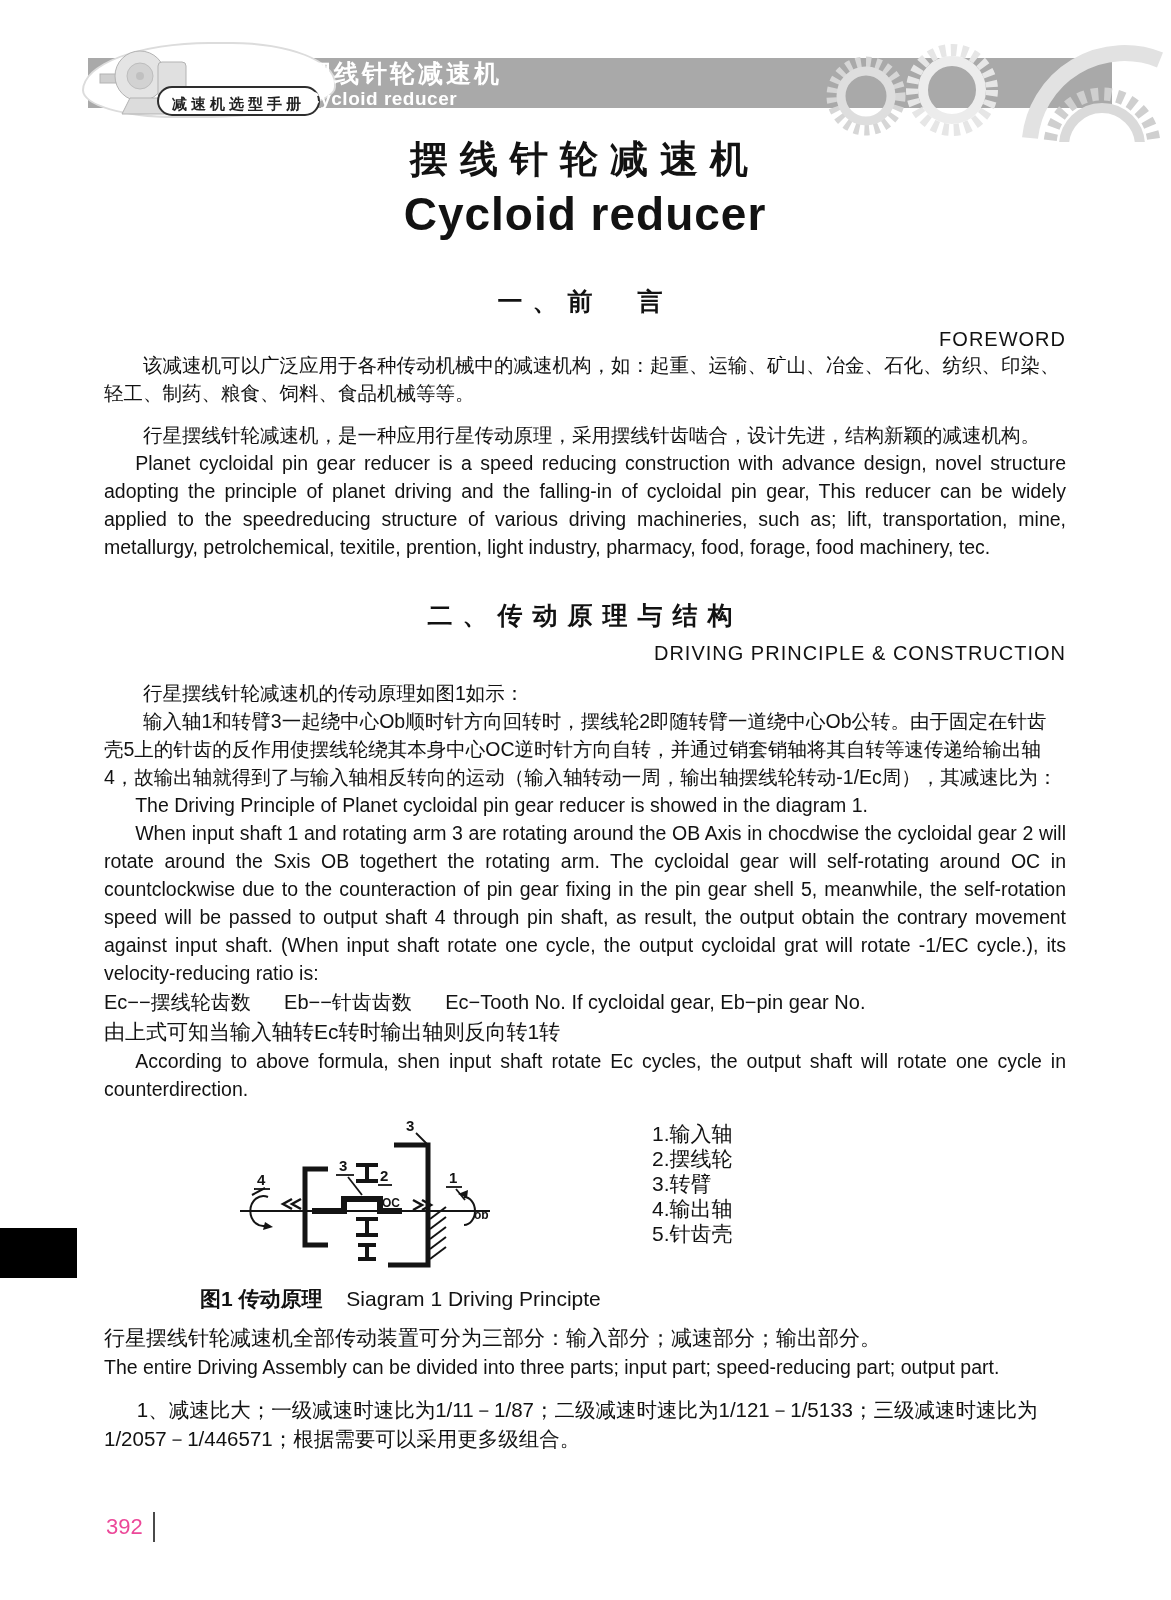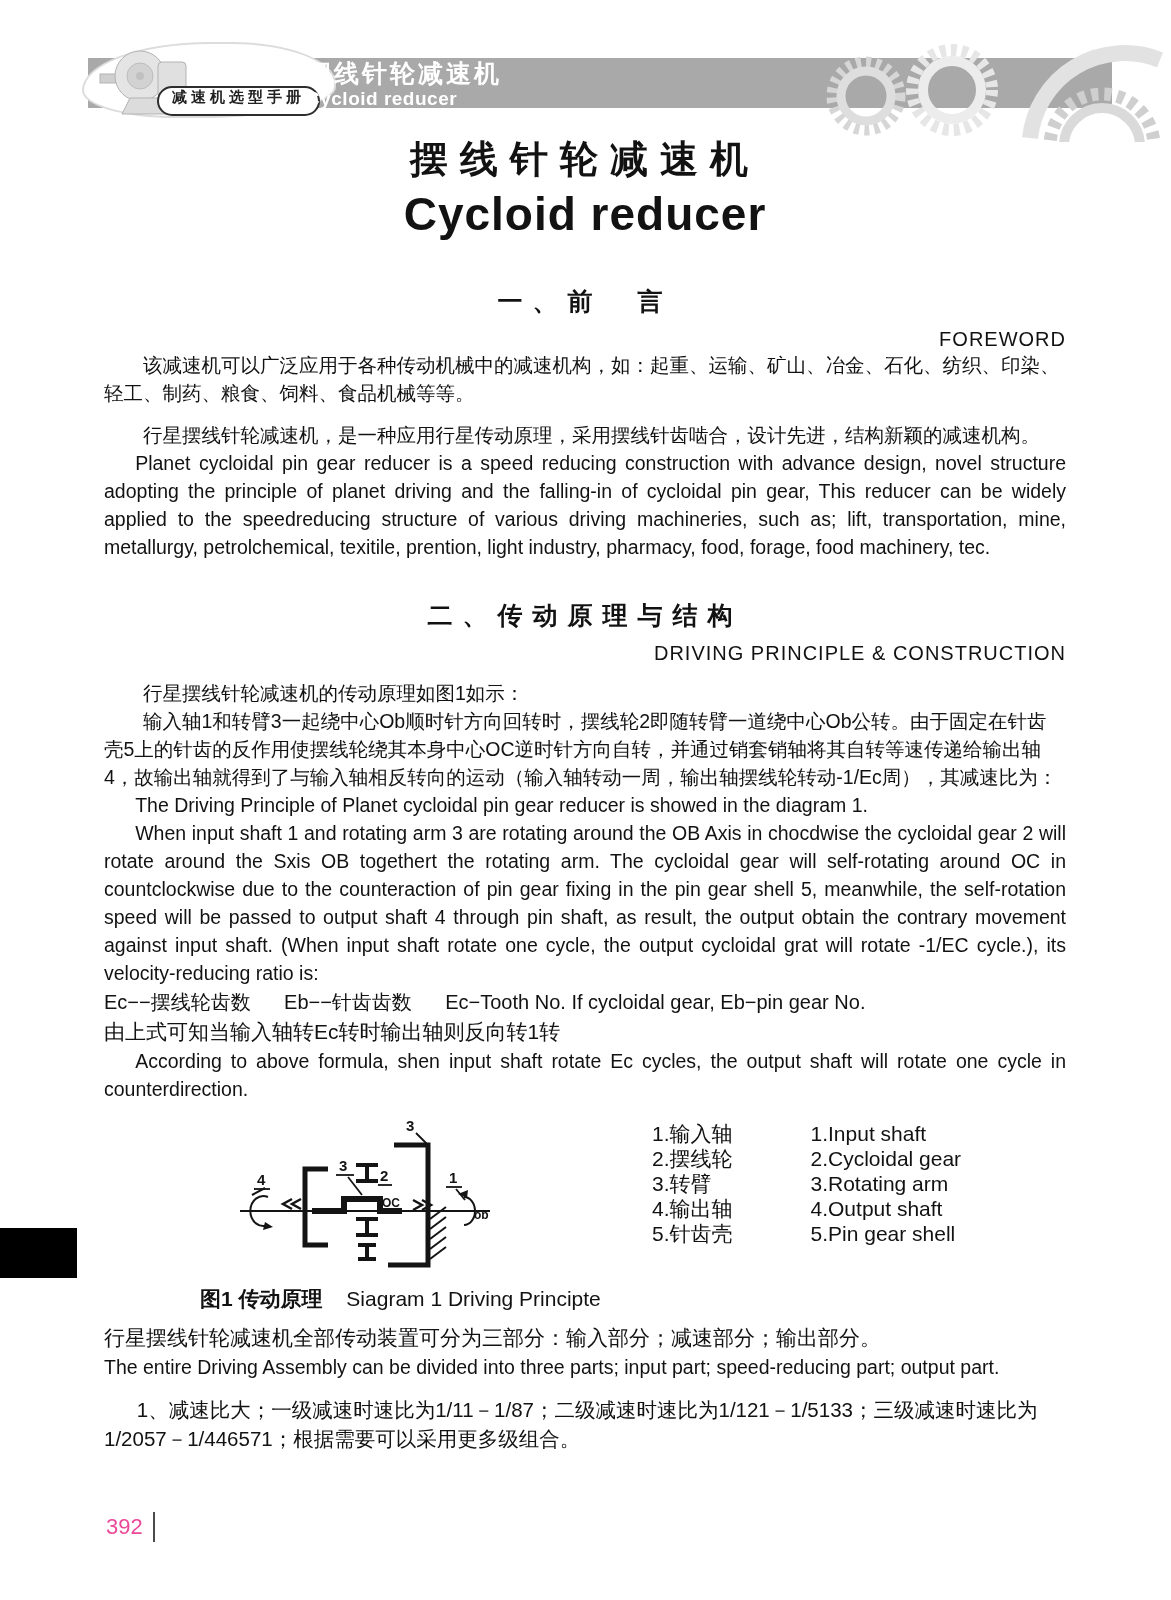--- a/index.html
+++ b/index.html
@@ -6,21 +6,21 @@
   .page{position:relative;width:1171px;height:1600px;background:#fff;overflow:hidden;
         font-family:"Liberation Sans",sans-serif;color:#121212;margin:0 auto;}
 
   
   .banner{position:absolute;left:88px;top:58px;width:1024px;height:50px;background:#a9a9a9;}
   .gear-decor{position:absolute;left:800px;top:38px;width:371px;height:104px;}
   .cloud{position:absolute;left:82px;top:42px;width:250px;height:72px;background:#fff;
          border:2px solid #dcdcdc;border-radius:55% 45% 60% 40% / 70% 60% 45% 40%;}
   .product{position:absolute;left:96px;top:44px;width:138px;height:74px;}
   .pill{position:absolute;left:157px;top:86px;height:26px;padding:0 13px;background:#fff;
-        border:2px solid #2e2e2e;border-radius:15px;display:flex;align-items:flex-start;
+        border:2px solid #2e2e2e;border-radius:15px;display:flex;align-items:flex-end;
         font-size:15px;font-weight:700;letter-spacing:4px;color:#222;white-space:nowrap;}
   .banner-title{position:absolute;left:306px;top:61px;color:#fff;line-height:1;}
   .banner-title .zh{font-size:25px;font-weight:700;letter-spacing:3px;}
   .banner-title .en{font-size:19px;font-weight:700;margin-top:3px;letter-spacing:0.5px;}
 
   
   .content{position:absolute;left:104px;top:134px;width:962px;}
   .doc-title{text-align:center;}
   .doc-title .zh{font-size:38px;font-weight:700;letter-spacing:12px;}
   .doc-title .en{font-size:46px;font-weight:700;margin-top:2px;letter-spacing:1px;}
@@ -176,27 +176,20 @@
       </svg>
 
       <ul class="fig-labels labels-zh">
         <li>1.输入轴</li>
         <li>2.摆线轮</li>
         <li>3.转臂</li>
         <li>4.输出轴</li>
         <li>5.针齿壳</li>
       </ul>
 
-      <ul class="fig-labels labels-en">
-        <li>1.Input shaft</li>
-        <li>2.Cycloidal gear</li>
-        <li>3.Rotating arm</li>
-        <li>4.Output shaft</li>
-        <li>5.Pin gear shell</li>
-      </ul>
     </div>
 
     <div class="caption">
       <span class="zh">图1 传动原理</span>
       <span class="en">Siagram 1 Driving Principte</span>
     </div>
 
     <p class="flush mt10" style="font-size:21px;line-height:30px;">行星摆线针轮减速机全部传动装置可分为三部分：输入部分；减速部分；输出部分。</p>
     <p class="flush">The entire Driving Assembly can be divided into three parts; input part; speed-reducing part; output part.</p>
 

